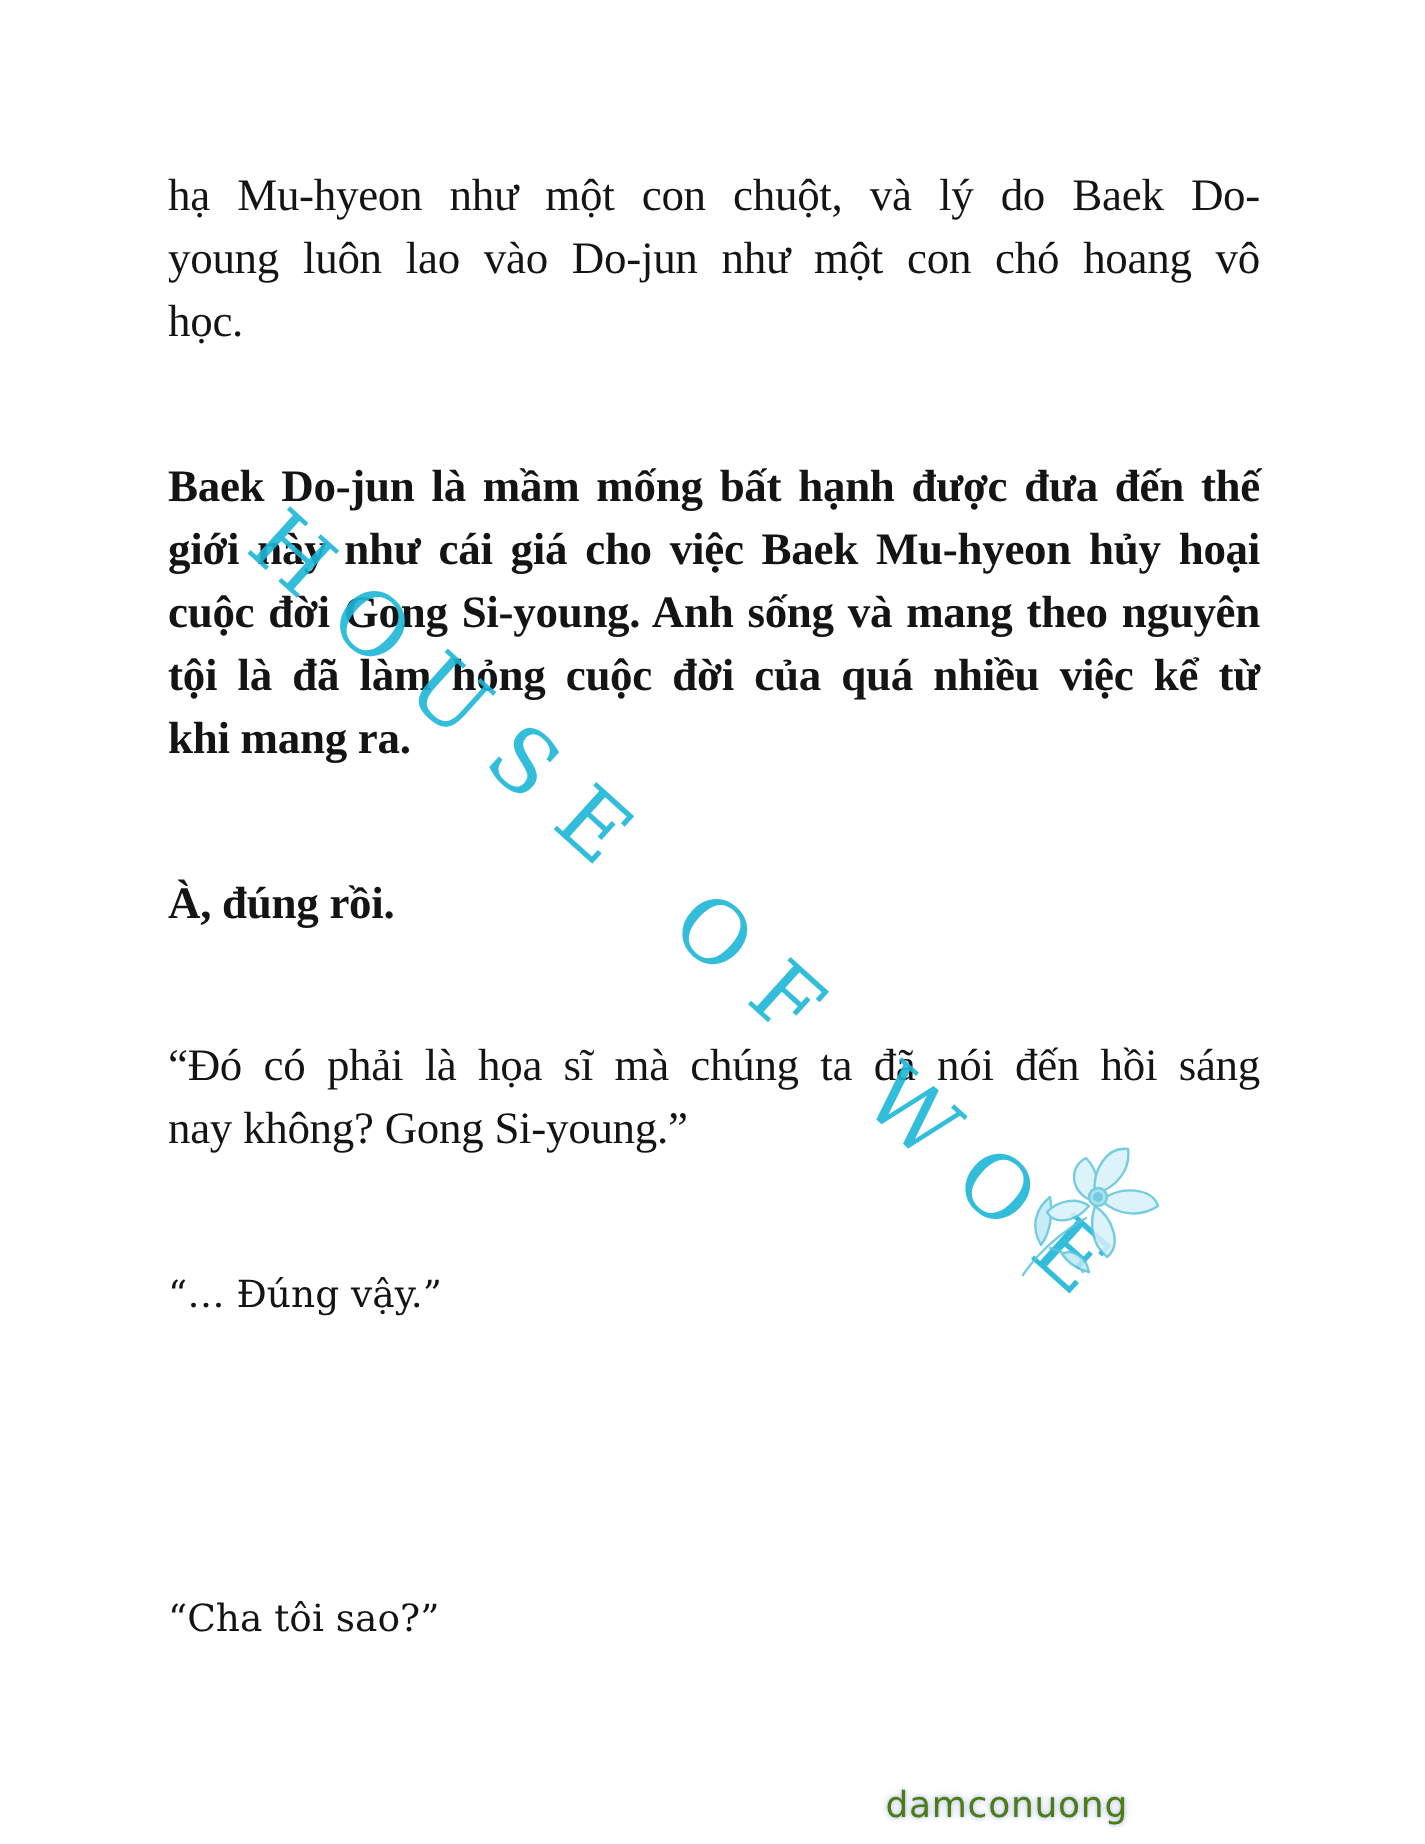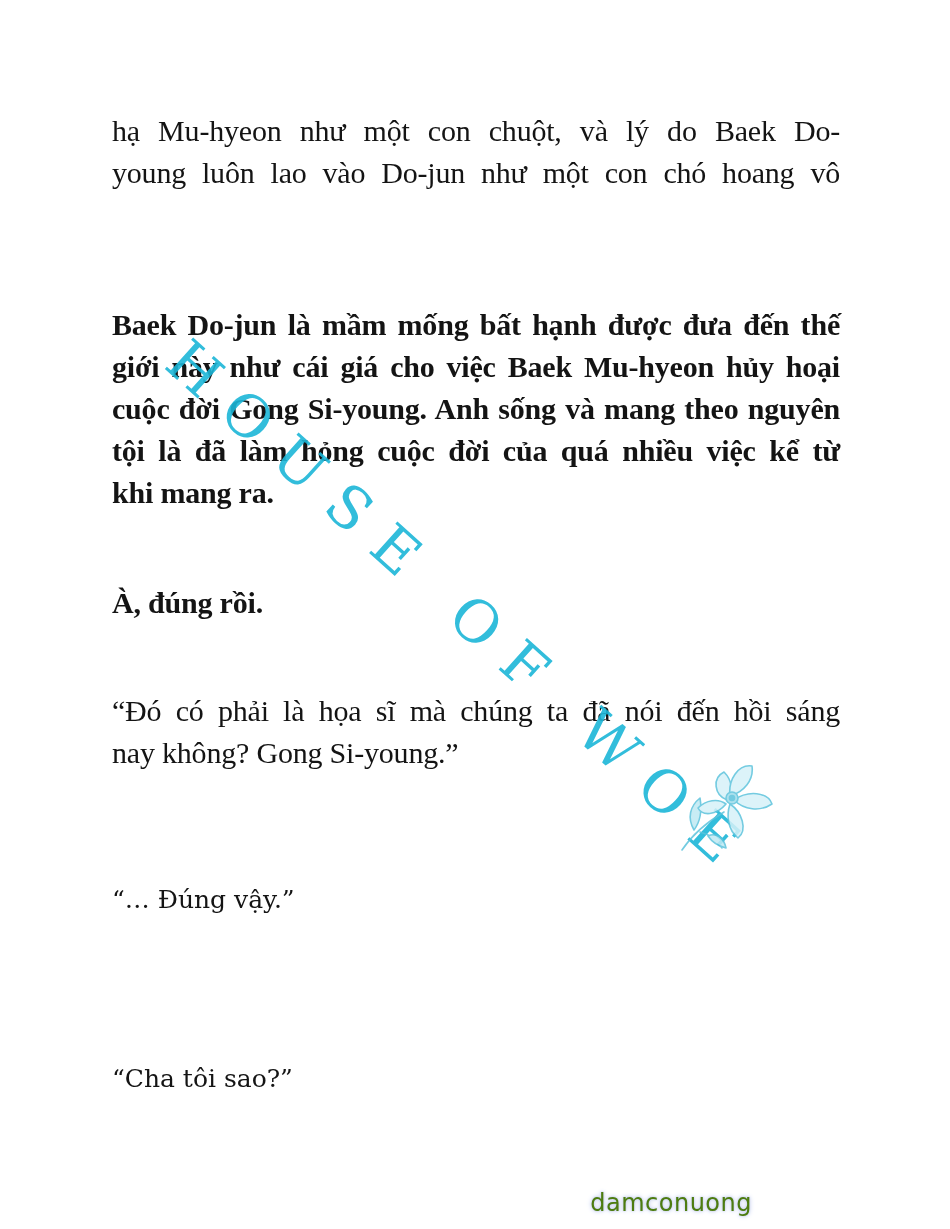--- a/index.html
+++ b/index.html
@@ -56,40 +56,41 @@
   }
 </style>
 </head>
 <body>
 
 <div class="page">
 
   <div class="para condensed" style="top:110px;">
     <div class="justify-last">hạ Mu-hyeon như một con chuột, và lý do Baek Do-</div>
     <div class="justify-last">young luôn lao vào Do-jun như một con chó hoang vô</div>
+    <div>học.</div>
   </div>
 
   <div class="para condensed" style="top:304px;font-weight:bold;">
     <div class="justify-last">Baek Do-jun là mầm mống bất hạnh được đưa đến thế</div>
     <div class="justify-last">giới này như cái giá cho việc Baek Mu-hyeon hủy hoại</div>
     <div class="justify-last">cuộc đời Gong Si-young. Anh sống và mang theo nguyên</div>
     <div class="justify-last">tội là đã làm hỏng cuộc đời của quá nhiều việc kể từ</div>
     <div>khi mang ra.</div>
   </div>
 
   <div class="para condensed" style="top:582px;font-weight:bold;">
     <div>À, đúng rồi.</div>
   </div>
 
   <div class="para condensed" style="top:690px;">
     <div class="justify-last">“Đó có phải là họa sĩ mà chúng ta đã nói đến hồi sáng</div>
     <div>nay không? Gong Si-young.”</div>
   </div>
 
-  <div class="para wide" style="top:842px;margin-top:37px;">
+  <div class="para wide" style="top:842px;">
     <div>“… Đúng vậy.”</div>
   </div>
 
 
   <div class="para wide" style="top:1058px;">
     <div>“Cha tôi sao?”</div>
   </div>
 
   <div class="watermark">HOUSE OF WOE</div>
 

